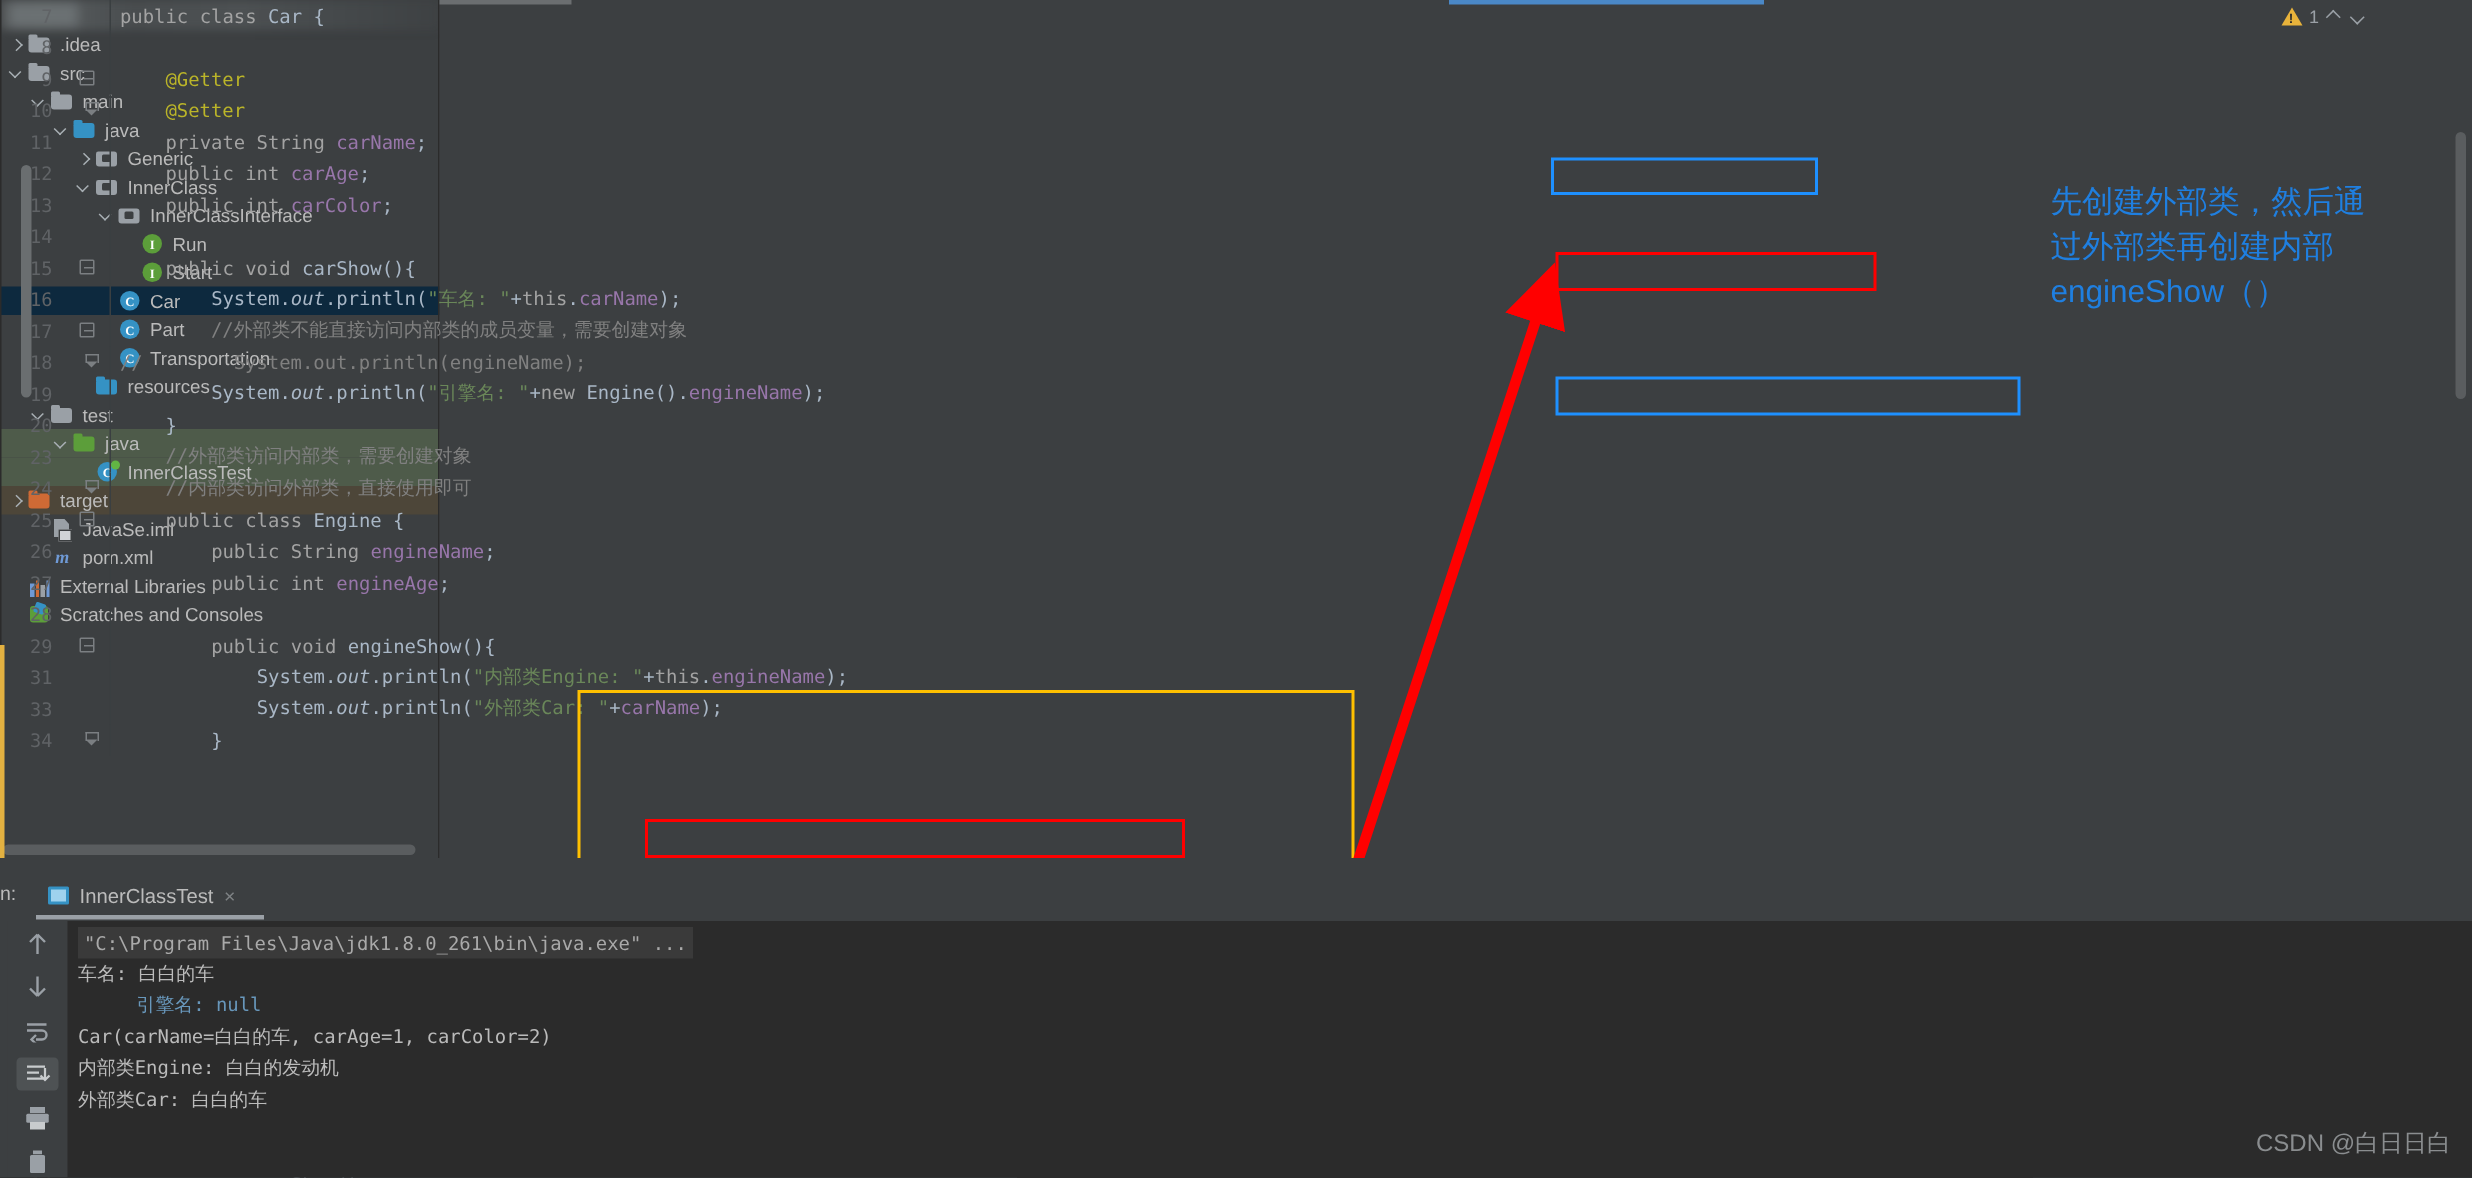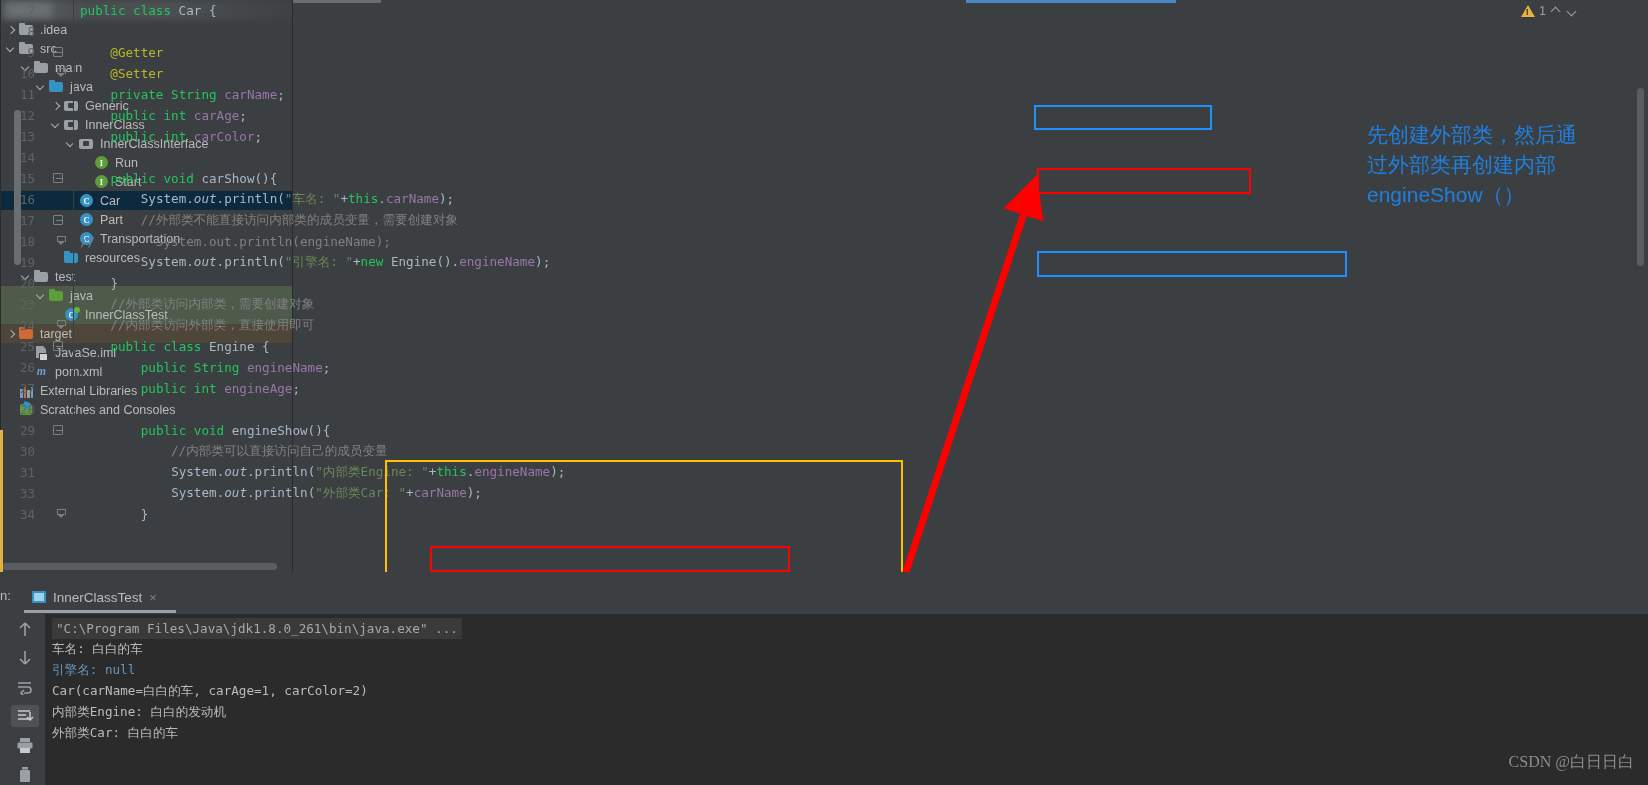--- a/index.html
+++ b/index.html
@@ -171,21 +171,21 @@
   .runarrow{
     position:absolute;left:10px;top:6px;width:0;height:0;
     border-top:5px solid transparent;border-bottom:5px solid transparent;
     border-left:8px solid #4caf50;
   }
   .vline { position:absolute; left:29px; top:0; width:1px; height:21px; background:#3a3f41; }
 
   .code-text { padding-left: 6px; }
 
   
-  .kw   { color: #22c55e; }
+  .kw   { color: #a3a3a3; }
   .typ  { color: #a9b7c6; }
   .fld  { color: #9876aa; }
   .str  { color: #6a8759; }
   .cmt  { color: #808080; }
   .anno { color: #bbb529; }
   .plain{ color: #a9b7c6; }
   .stat { color: #a9b7c6; font-style: italic; }
   .num  { color: #6897bb; }
   .mth  { color: #ffc66d; }
 
@@ -288,26 +288,26 @@
     padding-top:4px;
   }
   .con-line {
     height:21px; display:flex; align-items:center;
     font-family:"DejaVu Sans Mono", monospace; font-size:12.6px;
     color:#bbbbbb; padding-left:7px; white-space:pre;
   }
   .con-line.cmd { background:#3a3a3a; color:#a9a9a9; display:inline-flex; }
   #cmd-wrap { padding-left:7px; }
   #cmd-wrap .con-line.cmd { padding:0 4px; }
-  .con-null { color:#6897bb; }
+  .con-null { color:#6897bb;margin-left:39px; }
 
   #watermark {
     position:absolute; right:14px; bottom:12px;
     font-size:16px; color:#8a8d8f;
-    font-family:Liberation Serif, serif;
+    font-family:Liberation Sans, sans-serif;
   }
   #vert-divider{
     position:absolute; left:960px; top:0; width:6px; height:590px; background:#3c3f41;
   }
   #ed-right-tabstrip{
     position:absolute; left:966px; top:0; width:210px; height:3px; background:#4a88c7;
   }
   #ed-left-tabstrip{
     position:absolute; left:293px; top:0; width:88px; height:3px; background:#6b6e70;
   }
@@ -485,21 +485,20 @@
         <div class="code-line"><span class="lnum">18</span><span class="gutter"><span class="fold-v"></span><span class="vline"></span></span><span class="code-text"><span class="cmt">//        System.out.println(engineName);</span></span></div>
         <div class="code-line"><span class="lnum">19</span><span class="gutter"><span class="vline"></span></span><span class="code-text"><span class="plain"> </span><span class="plain"> </span><span class="plain"> </span><span class="plain"> </span><span class="plain"> </span><span class="plain"> </span><span class="plain"> </span><span class="plain"> </span><span class="typ">System</span><span class="plain">.</span><span class="stat">out</span><span class="plain">.</span><span class="plain">println</span><span class="plain">(</span><span class="str">"引擎名: "</span><span class="plain">+</span><span class="kw">new</span><span class="plain"> </span><span class="typ">Engine</span><span class="plain">(</span><span class="plain">)</span><span class="plain">.</span><span class="fld">engineName</span><span class="plain">)</span><span class="plain">;</span></span></div>
         <div class="code-line"><span class="lnum">20</span><span class="gutter"><span class="vline"></span></span><span class="code-text"><span class="plain"> </span><span class="plain"> </span><span class="plain"> </span><span class="plain"> </span><span class="plain">}</span></span></div>
         <div class="code-line"><span class="lnum">23</span><span class="gutter"><span class="vline"></span></span><span class="code-text"><span class="cmt">    //外部类访问内部类，需要创建对象</span></span></div>
         <div class="code-line"><span class="lnum">24</span><span class="gutter"><span class="fold-v"></span><span class="vline"></span></span><span class="code-text"><span class="cmt">    //内部类访问外部类，直接使用即可</span></span></div>
         <div class="code-line"><span class="lnum">25</span><span class="gutter"><span class="fold"></span><span class="vline"></span></span><span class="code-text"><span class="plain"> </span><span class="plain"> </span><span class="plain"> </span><span class="plain"> </span><span class="kw">public</span><span class="plain"> </span><span class="kw">class</span><span class="plain"> </span><span class="typ">Engine</span><span class="plain"> </span><span class="plain">{</span></span></div>
         <div class="code-line"><span class="lnum">26</span><span class="gutter"><span class="vline"></span></span><span class="code-text"><span class="plain"> </span><span class="plain"> </span><span class="plain"> </span><span class="plain"> </span><span class="plain"> </span><span class="plain"> </span><span class="plain"> </span><span class="plain"> </span><span class="kw">public</span><span class="plain"> </span><span class="kw">String</span><span class="plain"> </span><span class="fld">engineName</span><span class="plain">;</span></span></div>
         <div class="code-line"><span class="lnum">27</span><span class="gutter"><span class="vline"></span></span><span class="code-text"><span class="plain"> </span><span class="plain"> </span><span class="plain"> </span><span class="plain"> </span><span class="plain"> </span><span class="plain"> </span><span class="plain"> </span><span class="plain"> </span><span class="kw">public</span><span class="plain"> </span><span class="kw">int</span><span class="plain"> </span><span class="fld">engineAge</span><span class="plain">;</span></span></div>
         <div class="code-line"><span class="lnum">28</span><span class="gutter"><span class="vline"></span></span><span class="code-text"></span></div>
         <div class="code-line"><span class="lnum">29</span><span class="gutter"><span class="fold"></span><span class="vline"></span></span><span class="code-text"><span class="plain"> </span><span class="plain"> </span><span class="plain"> </span><span class="plain"> </span><span class="plain"> </span><span class="plain"> </span><span class="plain"> </span><span class="plain"> </span><span class="kw">public</span><span class="plain"> </span><span class="kw">void</span><span class="plain"> </span><span class="plain">engineShow</span><span class="plain">(</span><span class="plain">)</span><span class="plain">{</span></span></div>
-        <div class="code-line"><span class="lnum">30</span><span class="gutter"><span class="vline"></span></span><span class="code-text"><span class="cmt">            //内部类可以直接访问自己的成员变量</span></span></div>
         <div class="code-line"><span class="lnum">31</span><span class="gutter"><span class="vline"></span></span><span class="code-text"><span class="plain"> </span><span class="plain"> </span><span class="plain"> </span><span class="plain"> </span><span class="plain"> </span><span class="plain"> </span><span class="plain"> </span><span class="plain"> </span><span class="plain"> </span><span class="plain"> </span><span class="plain"> </span><span class="plain"> </span><span class="typ">System</span><span class="plain">.</span><span class="stat">out</span><span class="plain">.</span><span class="plain">println</span><span class="plain">(</span><span class="str">"内部类Engine: "</span><span class="plain">+</span><span class="kw">this</span><span class="plain">.</span><span class="fld">engineName</span><span class="plain">)</span><span class="plain">;</span></span></div>
         <div class="code-line"><span class="lnum">33</span><span class="gutter"><span class="vline"></span></span><span class="code-text"><span class="plain"> </span><span class="plain"> </span><span class="plain"> </span><span class="plain"> </span><span class="plain"> </span><span class="plain"> </span><span class="plain"> </span><span class="plain"> </span><span class="plain"> </span><span class="plain"> </span><span class="plain"> </span><span class="plain"> </span><span class="typ">System</span><span class="plain">.</span><span class="stat">out</span><span class="plain">.</span><span class="plain">println</span><span class="plain">(</span><span class="str">"外部类Car: "</span><span class="plain">+</span><span class="fld">carName</span><span class="plain">)</span><span class="plain">;</span></span></div>
         <div class="code-line"><span class="lnum">34</span><span class="gutter"><span class="fold-v"></span><span class="vline"></span></span><span class="code-text"><span class="plain"> </span><span class="plain"> </span><span class="plain"> </span><span class="plain"> </span><span class="plain"> </span><span class="plain"> </span><span class="plain"> </span><span class="plain"> </span><span class="plain">}</span></span></div>
       </div>
     <div class="warn-badge">
       <span class="warn-tri"></span>
       <span>1</span>
       <span class="chev up"></span>
       <span class="chev down"></span>
     </div>

